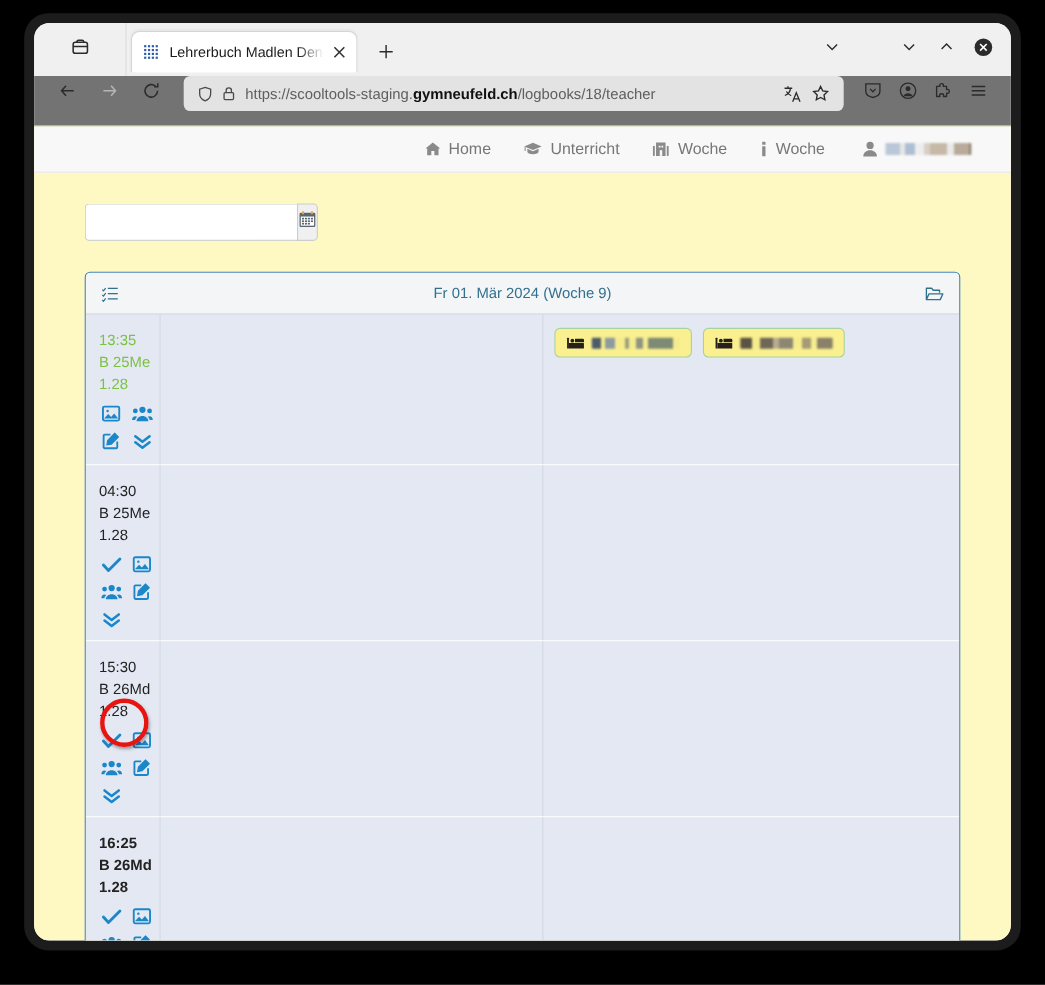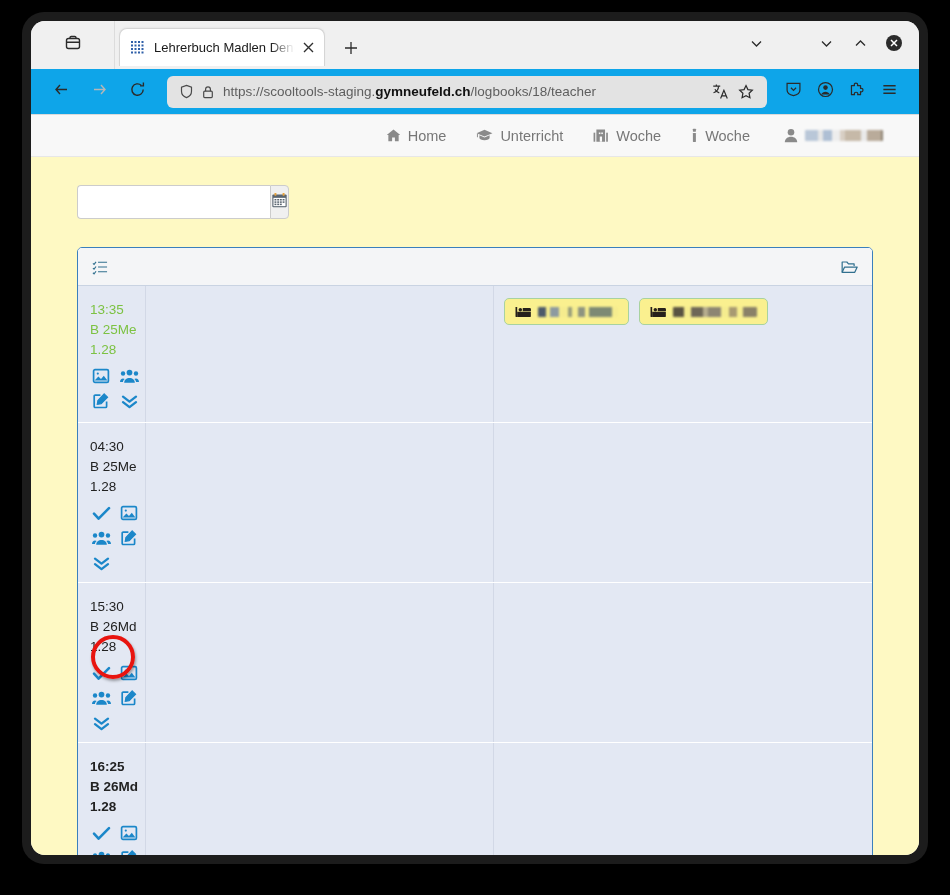--- a/index.html
+++ b/index.html
@@ -98,23 +98,23 @@
     width: 34px; height: 48px;
     display: flex; align-items: center; justify-content: center;
     color: #2b2b2b;
   }
   #winctl-group { display: flex; align-items: center; margin-right: 8px; }
   #tablist-chevron { margin-right: 36px; }
 
   
   #navbar {
     height: 46px;
-    background: #0ea5e9;
-    display: flex;
-    align-items: center;
+    background: #737373;
+    display: flex;
+    align-items: flex-start;
     padding: 0 14px;
     border-bottom: 1px solid #dadada;
   }
   .nav-btn {
     width: 32px; height: 32px;
     margin-right: 6px;
     display: flex; align-items: center; justify-content: center;
     color: #2b2b2b;
     border-radius: 5px;
   }
@@ -619,20 +619,21 @@
 
           <div id="panel-header">
             <span class="panel-hdr-icon">
               <svg width="16" height="16" viewBox="0 0 17 17" stroke="#31708f" stroke-width="1.2" fill="none">
                 <path d="M6.4 3.4h9.6M6.4 8.5h9.6M6.4 13.6h9.6"></path>
                 <path d="M1 4.6l1.2 1.2L4.3 3"></path>
                 <path d="M1 9.6l1.2 1.2L4.3 8"></path>
                 <path d="M1 14.6l1.2 1.2 2.1-2.8"></path>
               </svg>
             </span>
+            <span id="panel-header-title">Fr 01. Mär 2024 (Woche 9)</span>
             <span class="panel-hdr-icon" id="panel-hdr-right">
               <svg width="17" height="16" viewBox="0 0 18 17" stroke="#31708f" stroke-width="1.3" fill="none" stroke-linejoin="round">
                 <path d="M1.2 14.2V3.2h5l1.7 2h6v2.3"></path>
                 <path d="M1.2 14.2l2.6-5.6h13.4l-2.6 5.6z"></path>
               </svg>
             </span>
           </div>
 
           <div id="lesson-rows">
 

